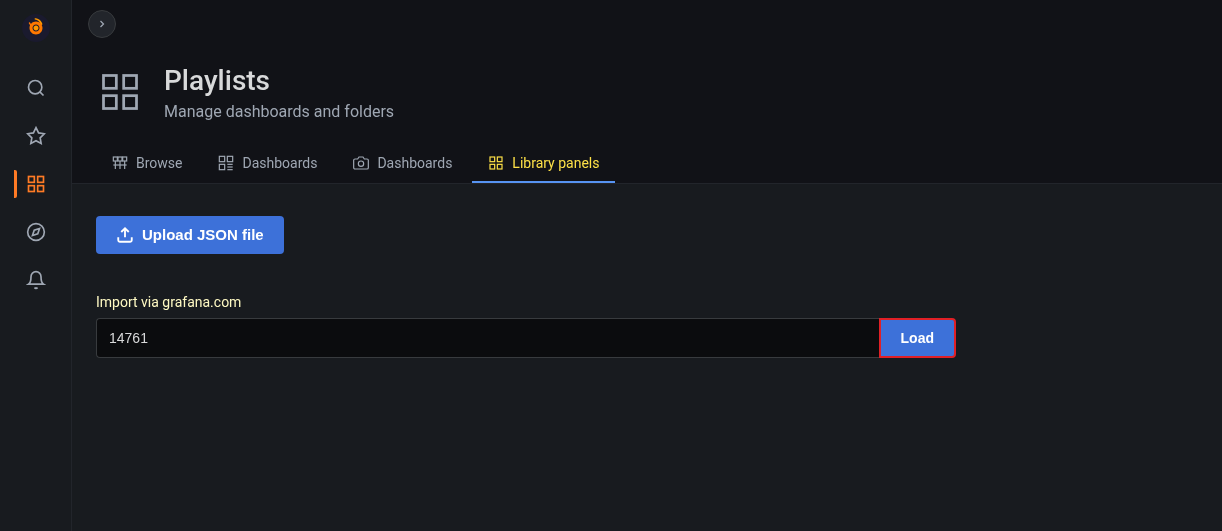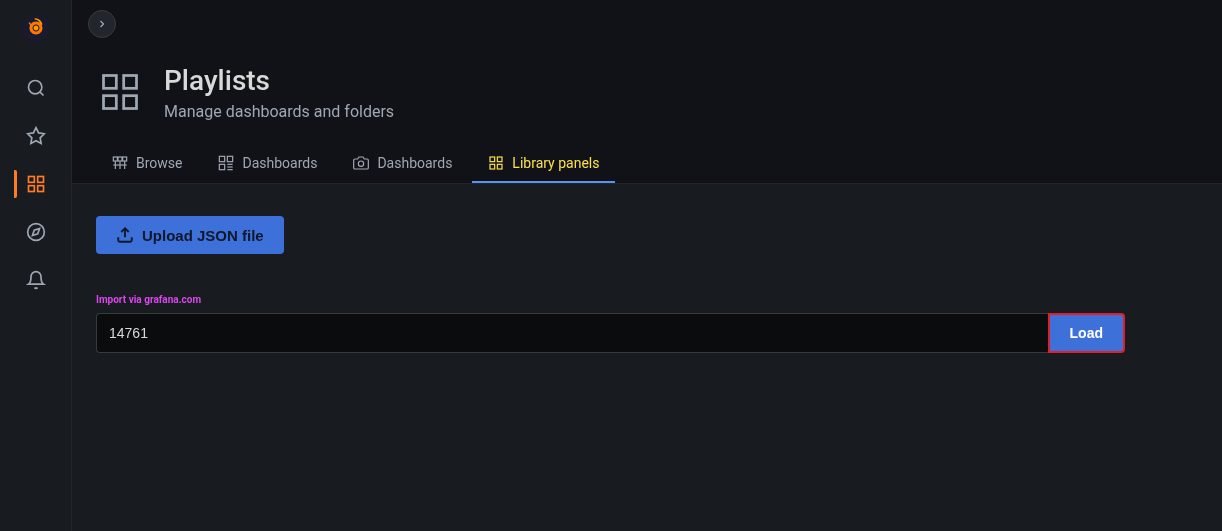--- a/index.html
+++ b/index.html
@@ -158,54 +158,54 @@
     
     .content-area {
       flex: 1;
       padding: 32px 24px;
       background: #181b1f;
     }
 
     
     .upload-btn {
       display: inline-flex;
-      align-items: flex-end;
+      align-items: center;
       gap: 8px;
       background: #3d71d9;
-      color: #0f172a;
+      color: #ffffff;
       border: none;
       border-radius: 4px;
       padding: 10px 20px;
       font-size: 15px;
       font-weight: 600;
       cursor: pointer;
       margin-bottom: 32px;
     }
 
     .upload-icon {
       font-size: 18px;
     }
 
     
     .import-section {
       margin-top: 8px;
     }
 
     .import-label {
-      font-size: 10px;
-      font-weight: 700;
-      color: #d946ef;
+      font-size: 14px;
+      font-weight: 400;
+      color: #fef9c3;
       margin-bottom: 8px;
     }
 
     .import-row {
       display: flex;
       align-items: center;
       gap: 0;
-      width: 1029px;
+      width: 860px;
     }
 
     .import-input {
       flex: 1;
       background: #0b0c0e;
       border: 1px solid #383b3e;
       border-right: none;
       border-radius: 4px 0 0 4px;
       color: #d8d9da;
       font-size: 14px;

